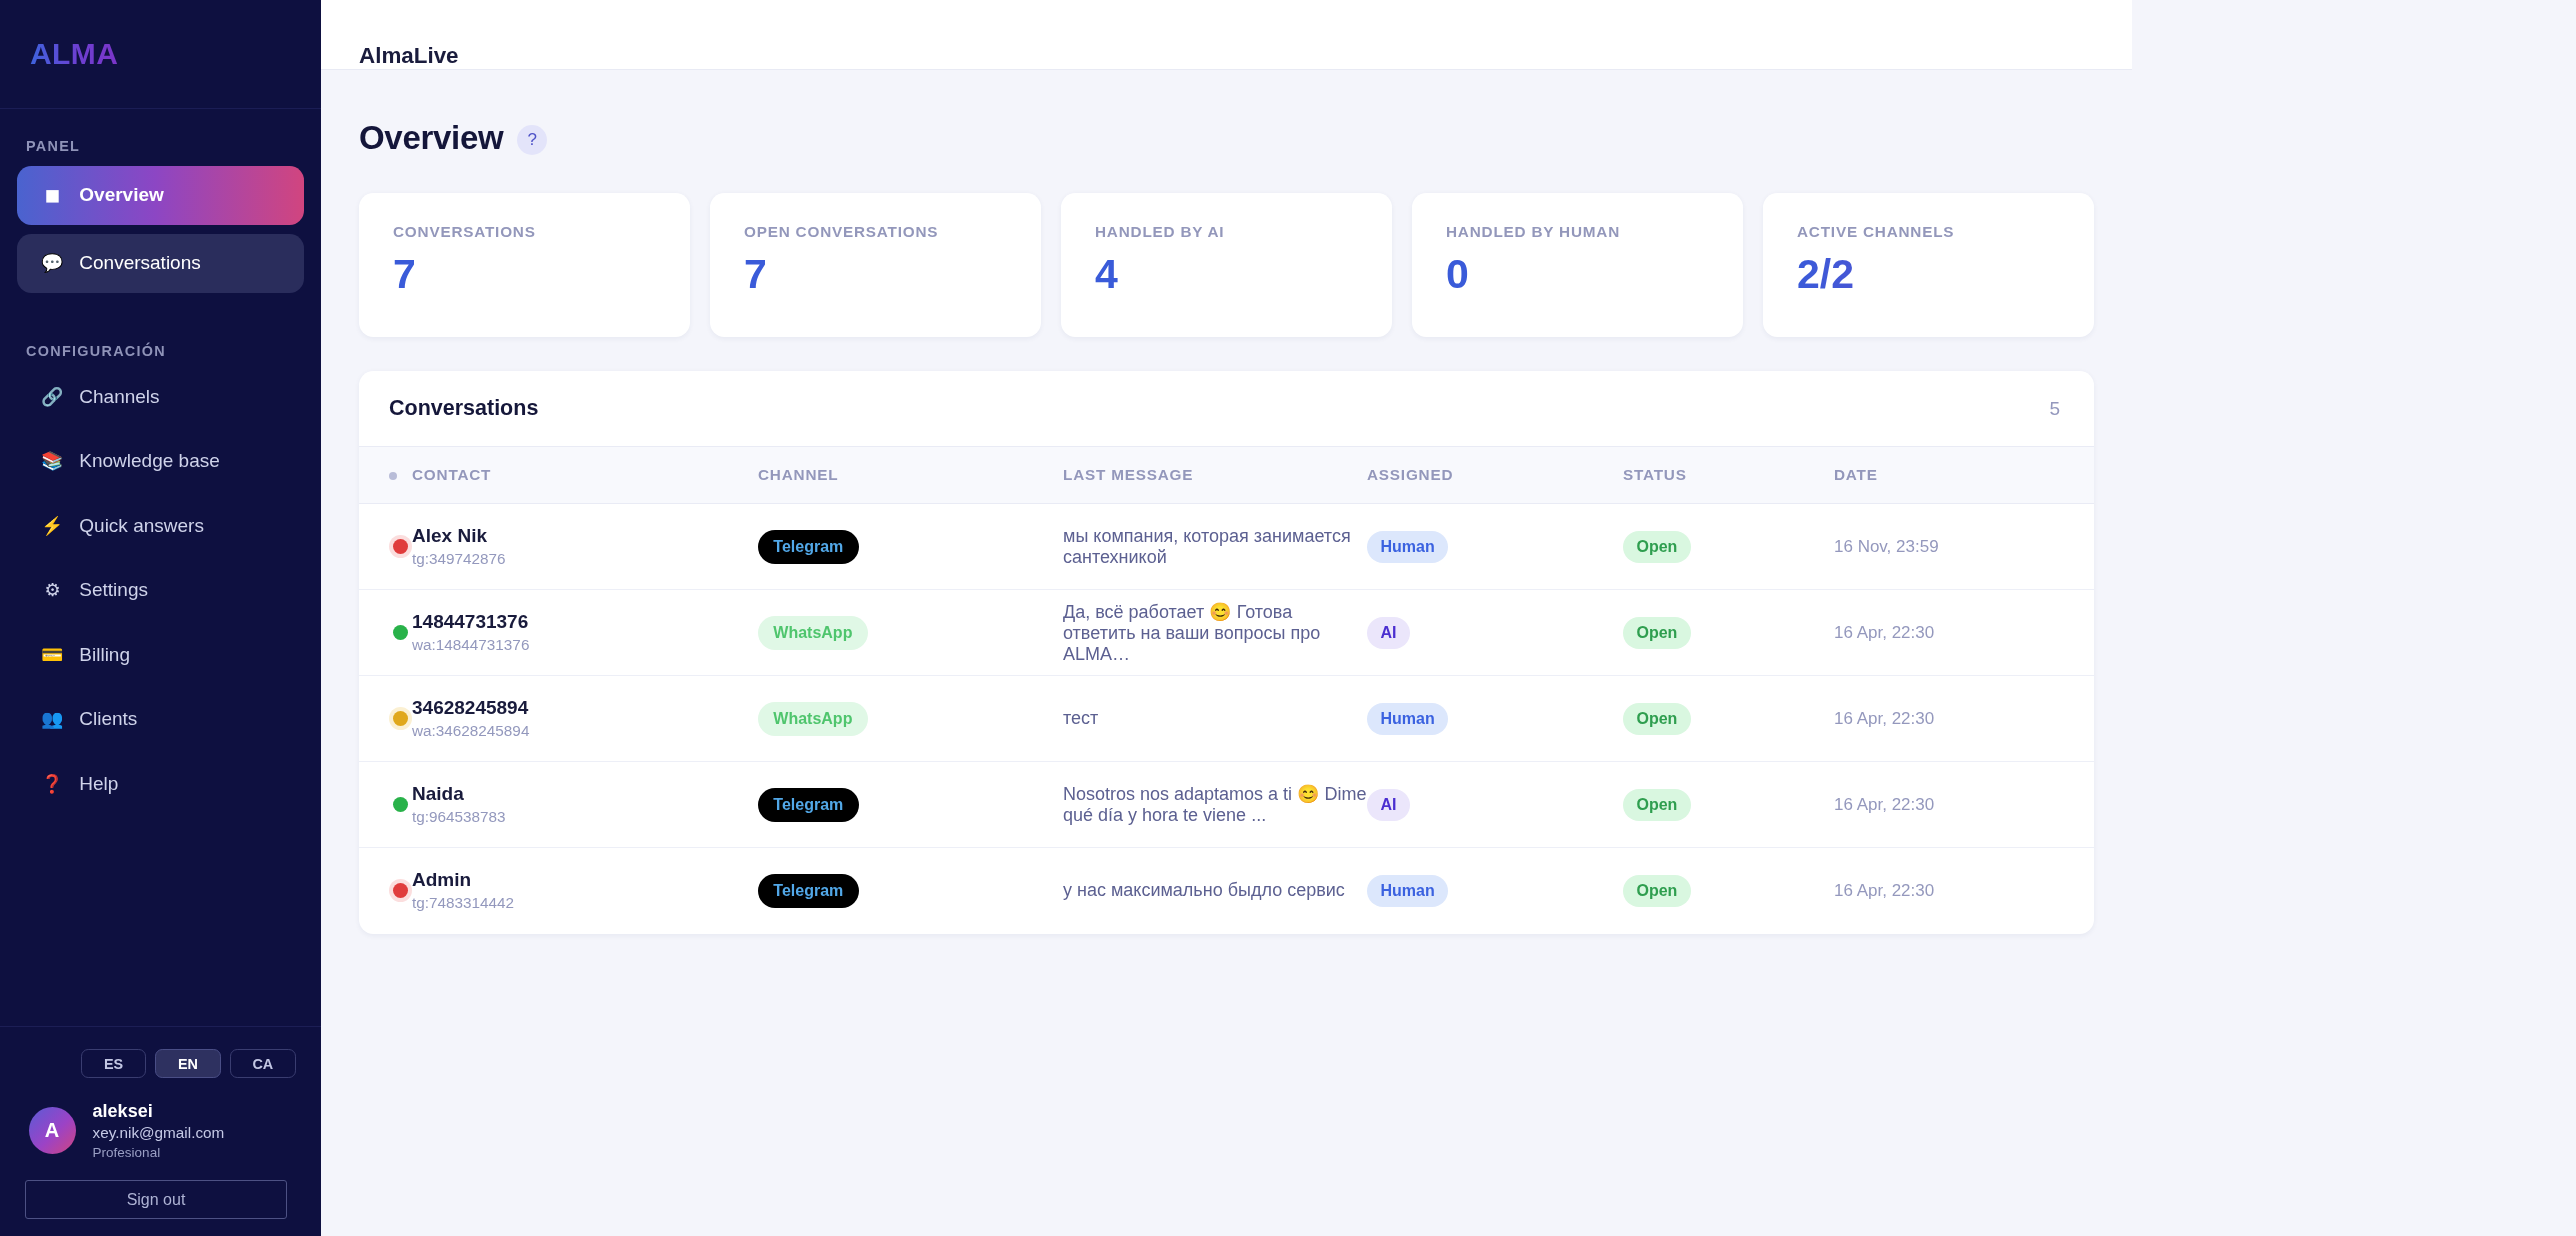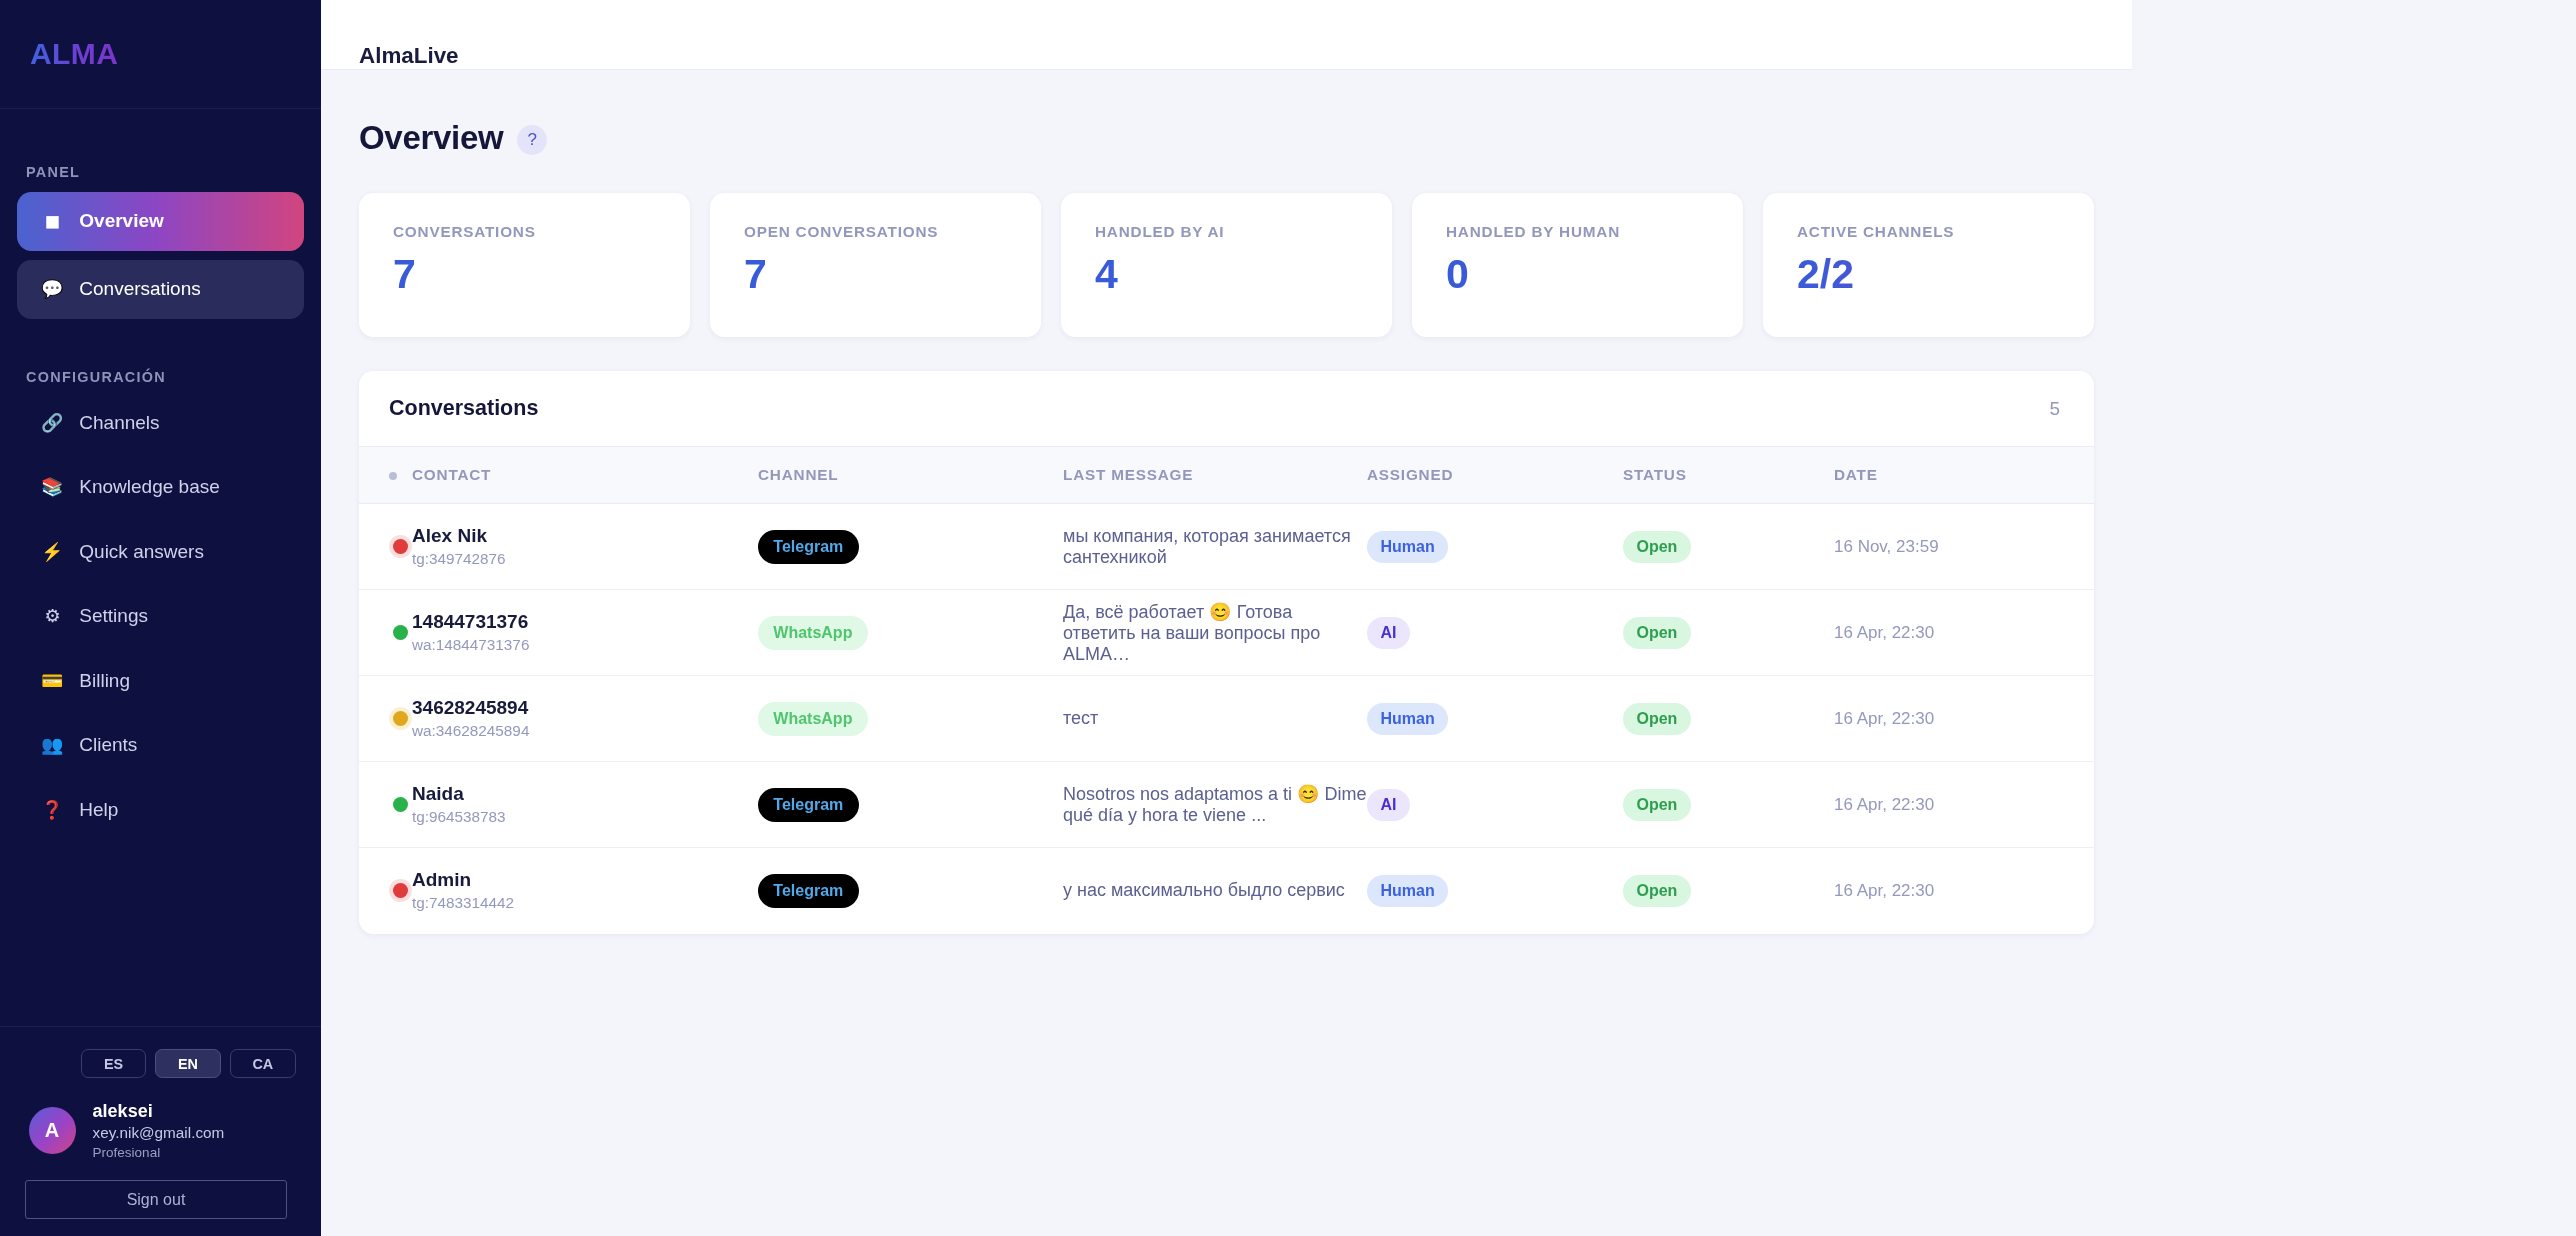--- a/index.html
+++ b/index.html
@@ -26,21 +26,21 @@
   .brand {
     font-size: 30px; font-weight: bold; letter-spacing: 0.4px;
     background: linear-gradient(90deg,#3e63dd 0%,#6d3fd1 55%,#7b35c9 100%);
     -webkit-background-clip: text; background-clip: text;
     color: transparent;
   }
   .nav-section-label {
     font-size: 14.4px; font-weight: bold; letter-spacing: 1.3px;
     color: #8f93b8; padding: 0 0 0 26px;
   }
-  .sec1 { margin-top: 55px; }
+  .sec1 { margin-top: 29px; }
   .sec2 { margin-top: 41px; }
   .nav-list { padding: 0 17px; margin-top: 11.7px; }
   .nav-item {
     display: flex; align-items: center; gap: 15.3px;
     height: 59px; padding-left: 24px;
     border-radius: 14.4px; margin-bottom: 9px;
     color: #d6d9ef; font-size: 19px; cursor: pointer;
   }
   .nav-item .ico { width: 23px; font-size: 18px; display: inline-flex;
                    justify-content: center; align-items: center; line-height: 1; }

